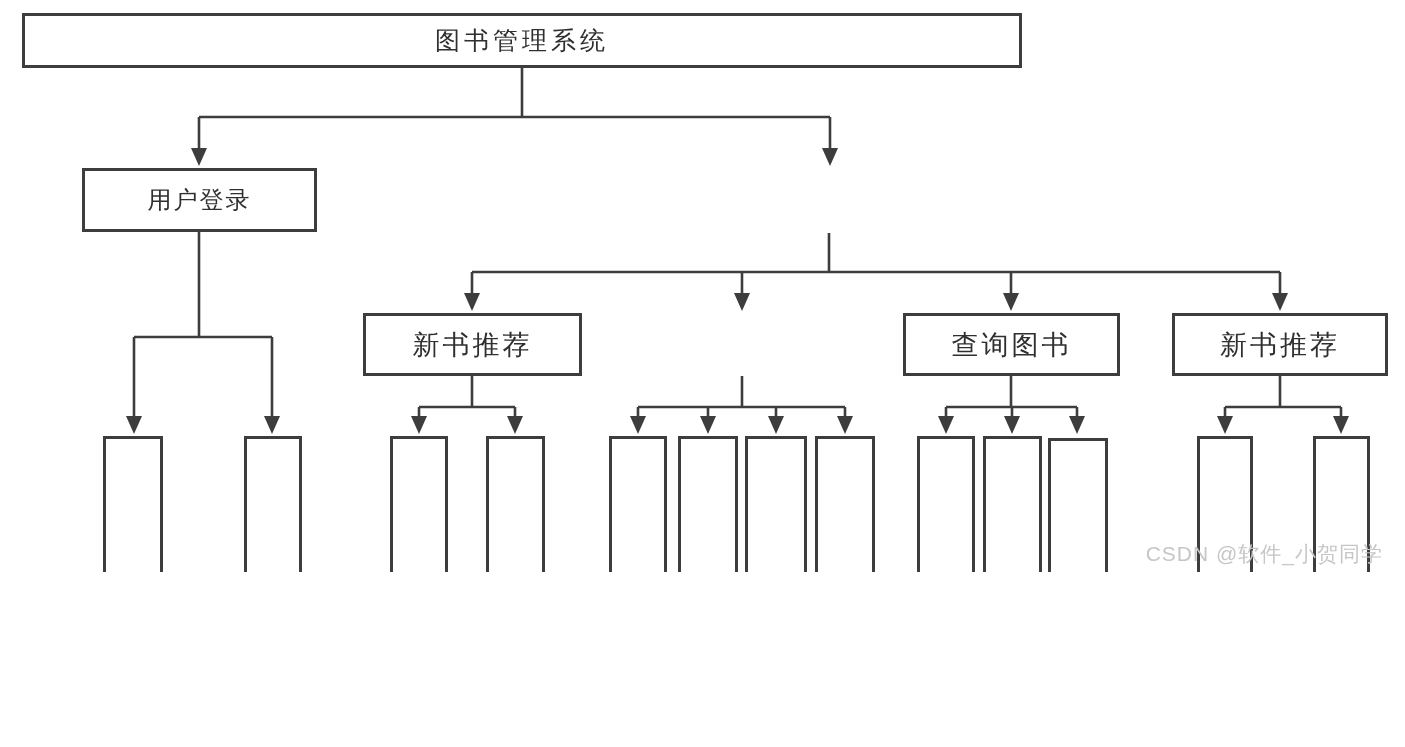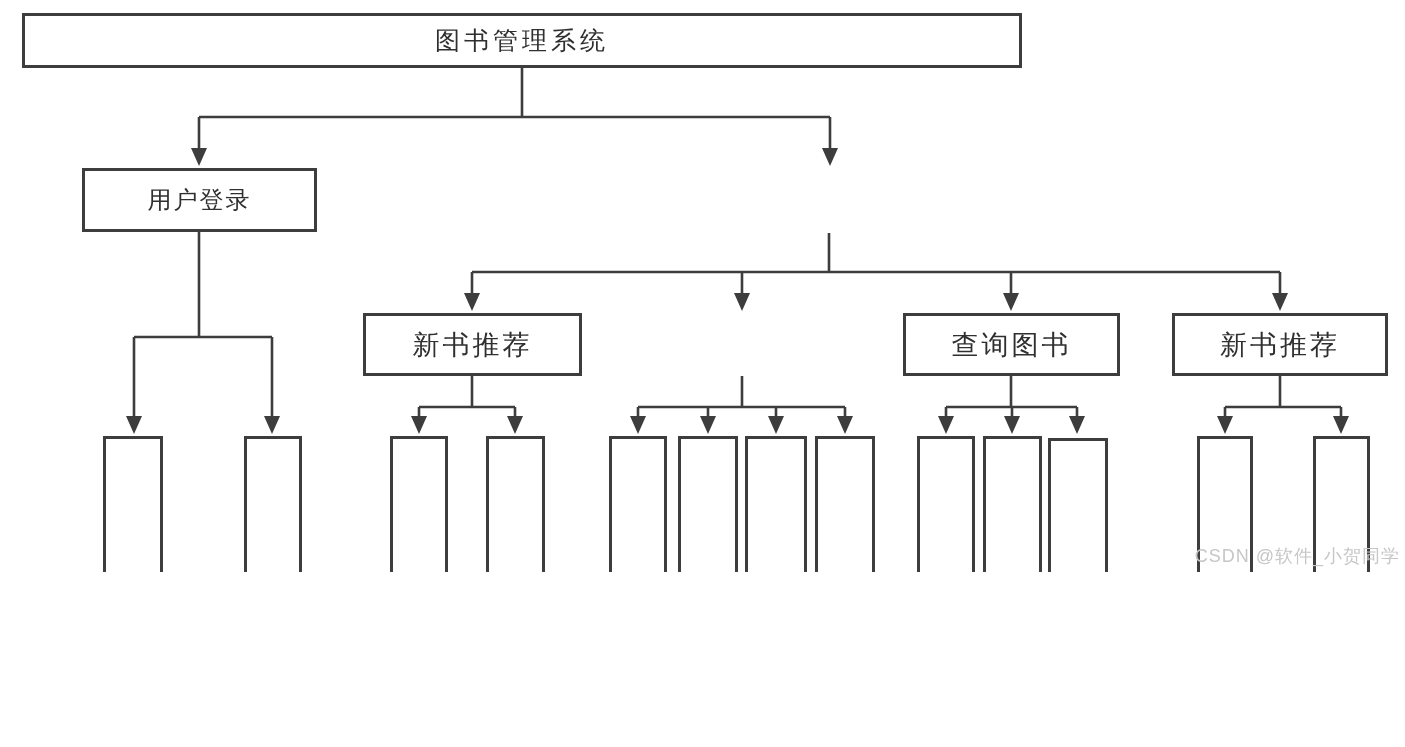--- a/index.html
+++ b/index.html
@@ -17,22 +17,22 @@
     color:var(--text,#2f2f2f);
   }
   .root span{font-size:25px;letter-spacing:4px;}
   .l2 span{font-size:24px;letter-spacing:2px;}
   .l3 span{font-size:27px;letter-spacing:3px;}
   .leaf span{
     writing-mode:vertical-rl;text-orientation:mixed;
     font-size:23px;letter-spacing:7px;line-height:1;
   }
   .watermark{
-    position:absolute;right:5px;bottom:4px;
-    font-size:18px;color:var(--watermark,#c6c6c6);letter-spacing:1px;
+    position:absolute;right:22px;bottom:4px;
+    font-size:21px;color:var(--watermark,#c6c6c6);letter-spacing:1px;
     white-space:nowrap;
   }
 </style>
 </head>
 <body>
 
 <div class="stage">
 
   <svg class="connectors" viewBox="0 0 1405 747">
     <path class="wire" d="

